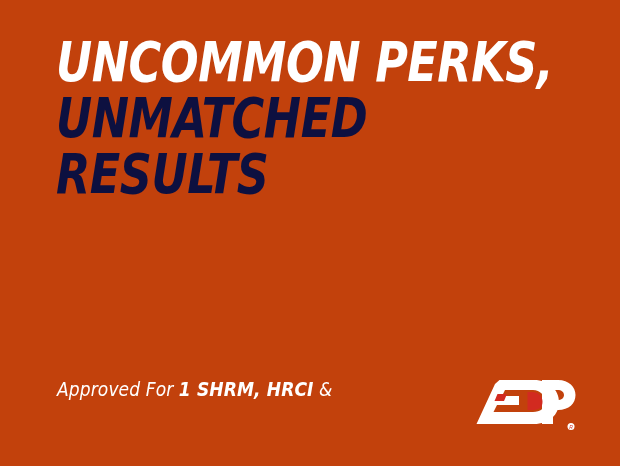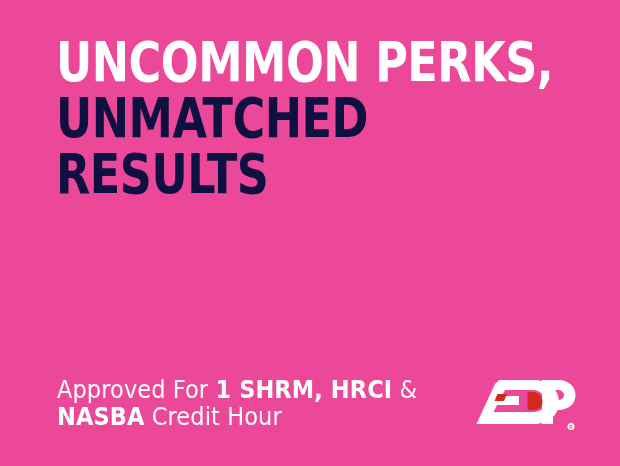--- a/index.html
+++ b/index.html
@@ -63,53 +63,52 @@
 
   
   #credit {
     position: absolute;
     left: 57px;
     top: 376px;
     width: 380px;
   }
   .credit-line {
     font-family: "Liberation Sans Narrow", "DejaVu Sans Condensed", "Liberation Sans", sans-serif;
-    font-size: 25px;
+    font-size: 19px;
     line-height: 27px;
     color: #ffffff;
     white-space: nowrap;
     letter-spacing: 0.1px;
   }
   .credit-line .bold { font-weight: bold; }
 
   
   #adp-logo {
     position: absolute;
     left: 476px;
     top: 377px;
     width: 100px;
     height: 54px;
   }
   #adp-logo svg { display: block; width: 100%; height: 100%; }
 </style>
 </head>
 <body>
 
-<div id="card" style="background: #ec4899;">
+<div id="card" style="background: #c2410c; font-style: italic;">
 
   <div id="headline">
     <div class="hl-line hl-white">UNCOMMON PERKS,</div>
     <div class="hl-line hl-navy">UNMATCHED</div>
     <div class="hl-line hl-navy">RESULTS</div>
   </div>
 
 
   <div id="credit">
     <div class="credit-line"><span>Approved For </span><span class="bold">1 SHRM, HRCI</span><span> &amp;</span></div>
-    <div class="credit-line"><span class="bold">NASBA</span><span> Credit Hour</span></div>
   </div>
 
   <div id="adp-logo">
     <svg viewBox="0 0 200 108" xmlns="http://www.w3.org/2000/svg" aria-hidden="true">
       <g fill="#ffffff">
 
         <path d="M47 6 L86 6 L86 26 L58 26 L52 38 L86 38 L86 56 L42 56 L23 94 L1 94 L38 14 Z"></path>
         <path d="M47 6 L86 6 L86 26 L58 26 Z"></path>
 
         <path d="M23 70 L86 70 L86 94 L12 94 L23 70 Z"></path>

